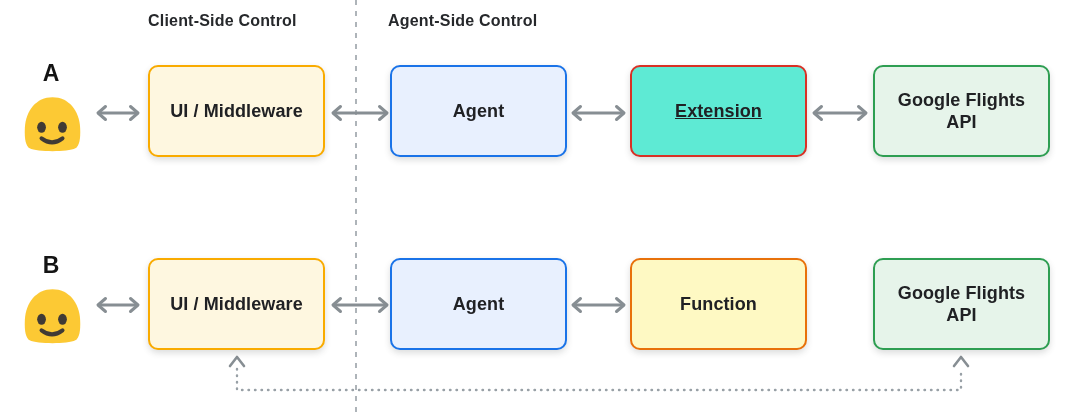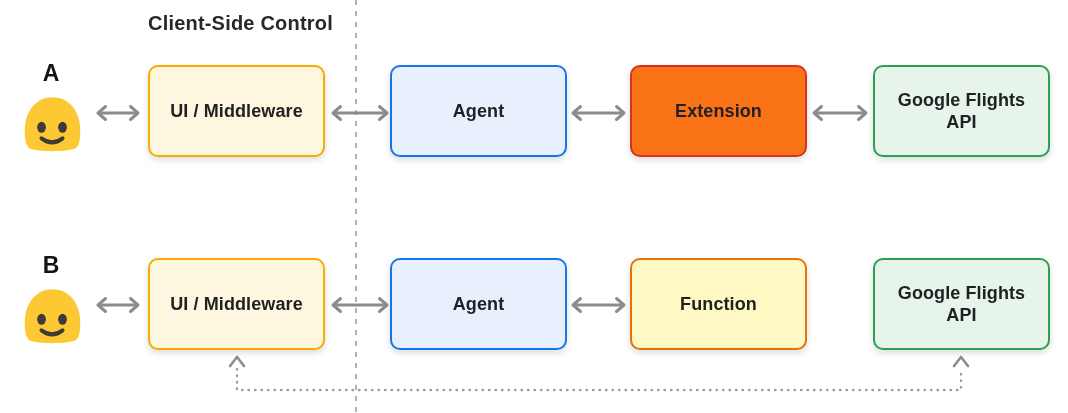--- a/index.html
+++ b/index.html
@@ -6,21 +6,21 @@
   .canvas{
     position:relative;
     width:1068px;height:413px;
     background:#fff;
     font-family:"Liberation Sans",sans-serif;
     color:var(--text,#202124);
     overflow:hidden;
   }
   .zone-label{
     position:absolute;top:12px;
-    font-size:20px;font-weight:700;letter-spacing:.2px;
+    font-size:16px;font-weight:700;letter-spacing:.2px;
     color:#26282b;white-space:nowrap;
   }
   .row-letter{
     position:absolute;width:30px;text-align:center;
     font-size:23px;font-weight:700;color:#141414;
   }
   .node{
     position:absolute;width:177px;height:92px;
     border:2px solid #999;border-radius:10px;
     background:#eee;
@@ -86,36 +86,37 @@
       <polyline points="379.5,298.5 387,305 379.5,311.5"></polyline>
     </g>
     <g class="wire">
       <line x1="574" y1="305" x2="623" y2="305"></line>
       <polyline points="580.5,298.5 573,305 580.5,311.5"></polyline>
       <polyline points="616.5,298.5 624,305 616.5,311.5"></polyline>
     </g>
   </svg>
 
   <div class="zone-label" style="left:148px;">Client-Side Control</div>
+  <div class="zone-label" style="left:388px;">Agent-Side Control</div>
 
   <div class="row-letter" style="left:36px;top:60px;">A</div>
   <svg class="blob" style="left:22px;top:95px;" viewBox="0 0 64 60">
     <path d="M32 2 C15 2 4 16 3 34 C2.4 46 4 53 8 55.5 C16 59.5 48 59.5 56 55.5 C60 53 61.6 46 61 34 C60 16 49 2 32 2 Z" fill="var(--emoji-body,#FCC934)"></path>
     <ellipse cx="20.5" cy="33.5" rx="4.6" ry="5.8" fill="var(--emoji-face,#403A35)"></ellipse>
     <ellipse cx="42.5" cy="33.5" rx="4.6" ry="5.8" fill="var(--emoji-face,#403A35)"></ellipse>
     <path d="M20.5 45 Q31.5 53.5 42.5 45" stroke="var(--emoji-face,#403A35)" stroke-width="4.2" stroke-linecap="round" fill="none"></path>
   </svg>
 
   <div class="node" style="left: 148px; top: 65px; border-color: rgb(249, 171, 0); background: rgb(254, 247, 224);">
     <span class="lbl">UI / Middleware</span>
   </div>
   <div class="node" style="left: 390px; top: 65px; border-color: rgb(26, 115, 232); background: rgb(232, 240, 254);">
     <span class="lbl">Agent</span>
   </div>
-  <div class="node" style="left: 630px; top: 65px; border-color: rgb(217, 48, 37); background: #f97316;">
+  <div class="node" style="left: 630px; top: 65px; border-color: rgb(217, 48, 37); background: #5eead4; text-decoration: underline;">
     <span class="lbl">Extension</span>
   </div>
   <div class="node" style="left: 873px; top: 65px; border-color: rgb(46, 158, 82); background: rgb(230, 244, 234);">
     <span class="lbl">Google Flights API</span>
   </div>
 
   <div class="row-letter" style="left:36px;top:252px;">B</div>
   <svg class="blob" style="left:22px;top:287px;" viewBox="0 0 64 60">
     <path d="M32 2 C15 2 4 16 3 34 C2.4 46 4 53 8 55.5 C16 59.5 48 59.5 56 55.5 C60 53 61.6 46 61 34 C60 16 49 2 32 2 Z" fill="var(--emoji-body,#FCC934)"></path>
     <ellipse cx="20.5" cy="33.5" rx="4.6" ry="5.8" fill="var(--emoji-face,#403A35)"></ellipse>

